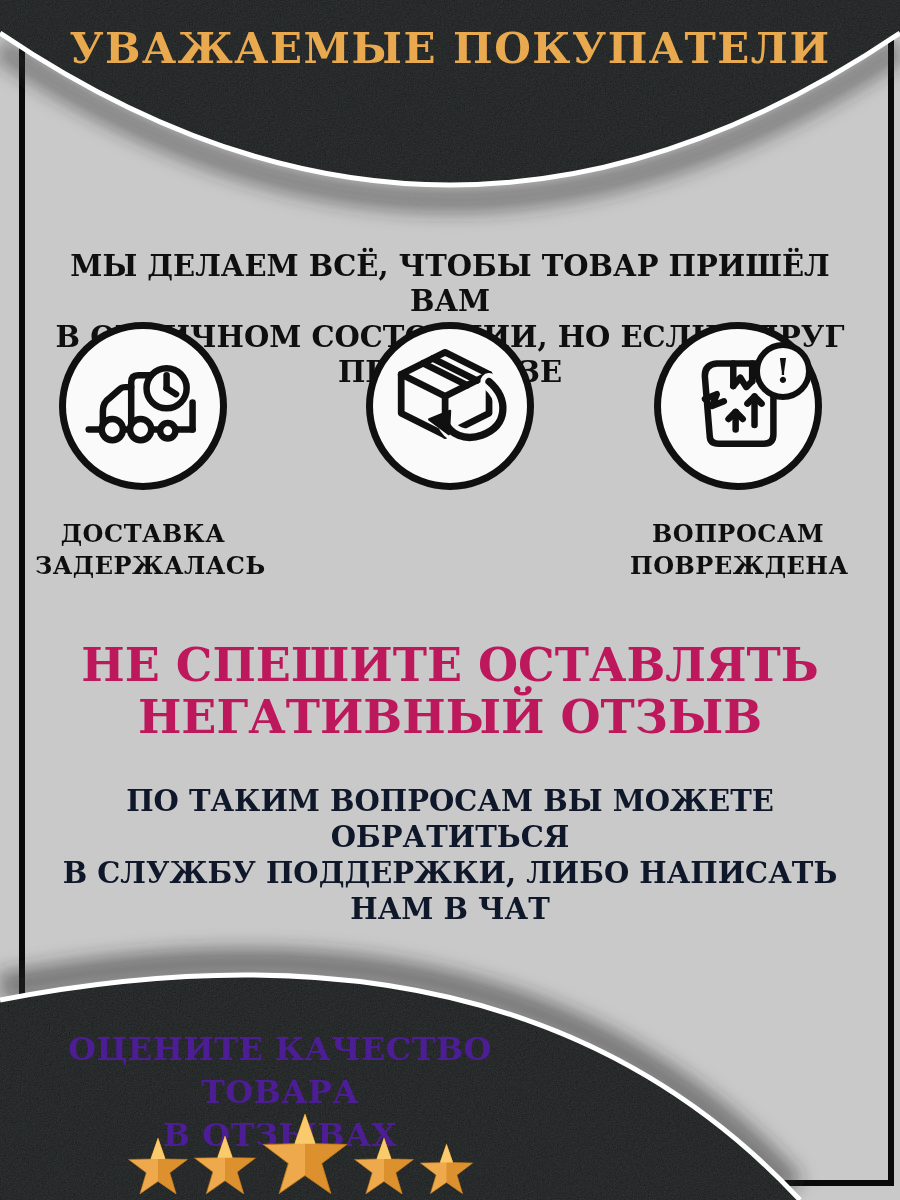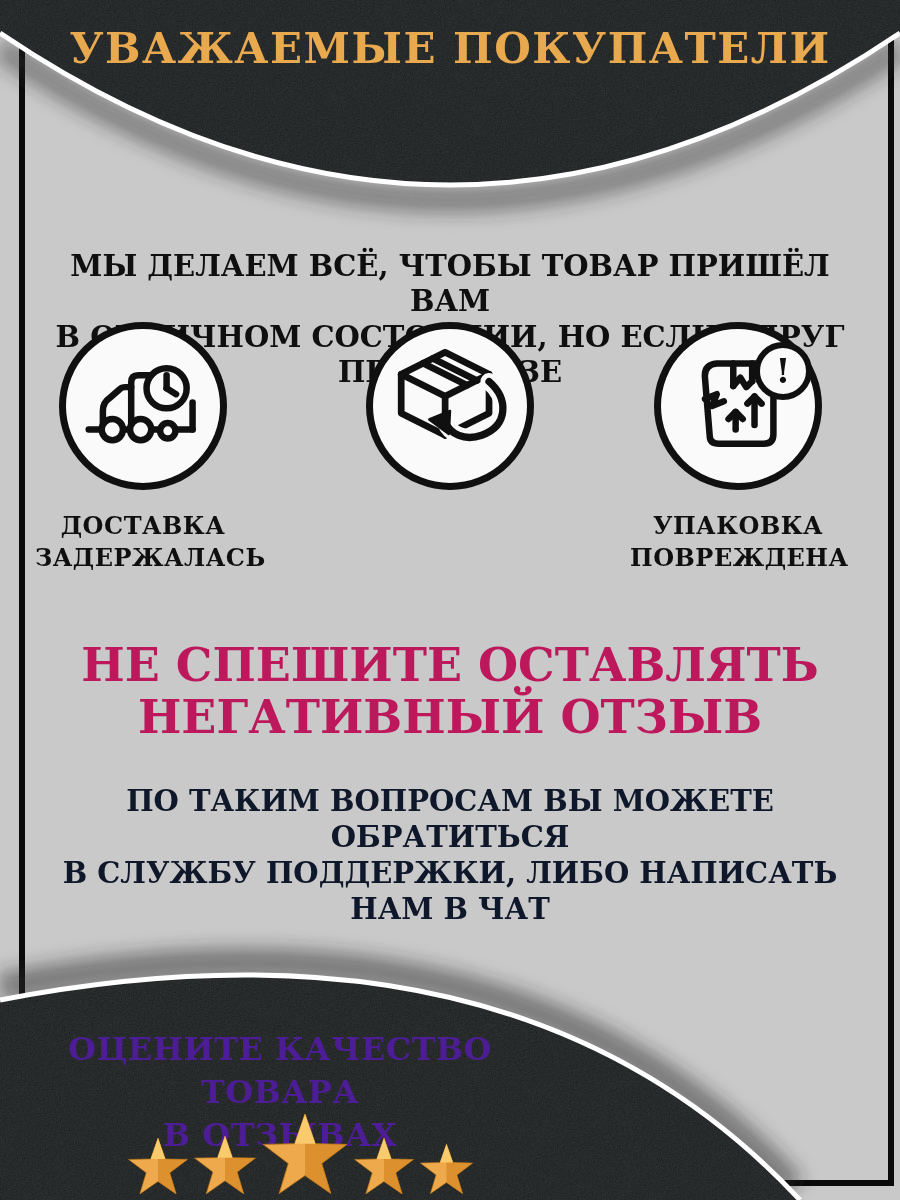--- a/index.html
+++ b/index.html
@@ -28,21 +28,21 @@
   }
   .col{position:absolute;top:322px;width:216px;}
   .col1{left:35px;} .col2{left:342px;} .col3{left:630px;}
   .icon-circle{
     position:relative;width:168px;height:168px;margin:0 auto;
     background:#fafafa;border:7px solid #101010;border-radius:50%;
     box-sizing:border-box;
   }
   .icon-svg{position:absolute;left:50%;top:50%;transform:translate(-50%,-50%);}
   .issue-label{
-    margin-top:20px;color:#0f0f0f;font-size:24px;font-weight:bold;
+    margin-top:28px;color:#0f0f0f;font-size:24px;font-weight:bold;
     line-height:1.32;letter-spacing:.5px;text-align:center;
   }
   .badge{
     position:absolute;left:124px;top:20px;width:58px;height:58px;
     background:#fafafa;border:6px solid #101010;border-radius:50%;
     box-sizing:border-box;display:flex;align-items:center;justify-content:center;
     color:#101010;font-size:34px;font-weight:bold;z-index:3;
   }
   .headline{
     left:0;top:640px;width:900px;
@@ -151,21 +151,21 @@
           <path d="M62,14 V29"></path>
           <path d="M46,33 L52,26 L57,34 L62,29"></path>
           <path d="M22,44 L32,40 L28,50 L38,46"></path>
           <path d="M48,70 V55"></path>
           <path d="M42,61 L48,55 L54,61"></path>
           <path d="M64,66 V42"></path>
           <path d="M58,48 L64,42 L70,48"></path>
         </svg>
       </div>
       <div class="badge">!</div>
-      <div class="issue-label ml">УПАКОВКА
+      <div class="issue-label ml">ВОПРОСАМ
 ПОВРЕЖДЕНА</div>
     </div>
 
     <div class="abs headline center ml">НЕ СПЕШИТЕ ОСТАВЛЯТЬ
 НЕГАТИВНЫЙ ОТЗЫВ</div>
 
     <div class="abs support center ml">ПО ТАКИМ ВОПРОСАМ ВЫ МОЖЕТЕ ОБРАТИТЬСЯ
 В СЛУЖБУ ПОДДЕРЖКИ, ЛИБО НАПИСАТЬ
 НАМ В ЧАТ</div>
 

